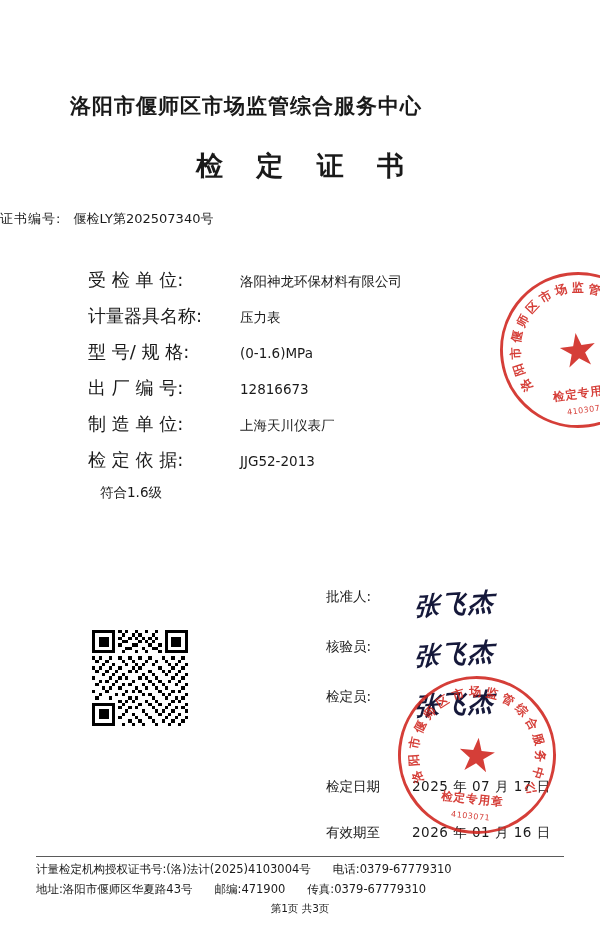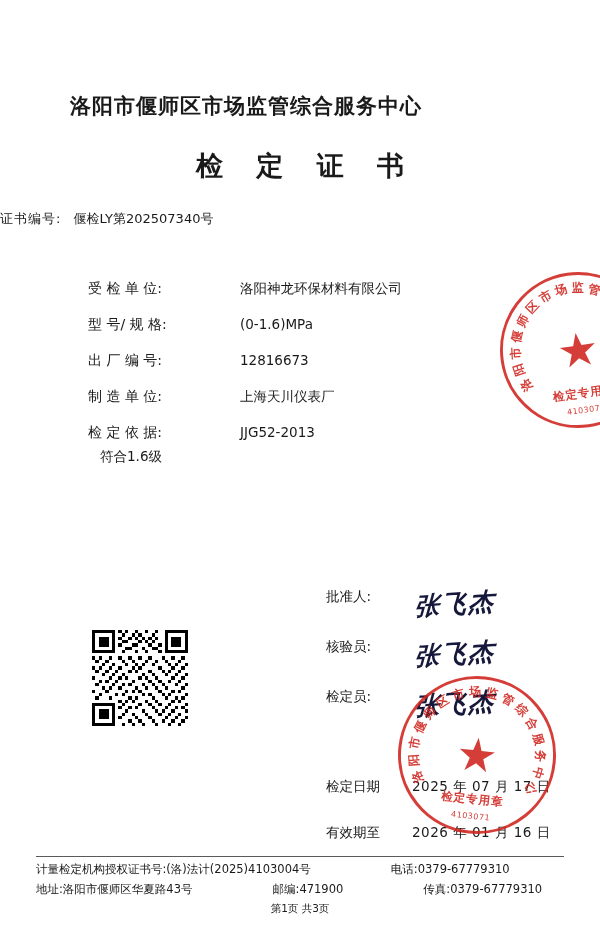--- a/index.html
+++ b/index.html
@@ -67,25 +67,24 @@
     left: 88px;
     width: 420px;
   }
   .field-row {
     display: flex;
     align-items: baseline;
     height: 36px;
   }
   .field-label {
     width: 140px;
-    font-size: 14px;
+    font-size: 18px;
     display: flex;
     justify-content: space-between;
     letter-spacing: 0;
-    margin-top: 12px;
   }
   .field-value {
     font-size: 13.5px;
     padding-left: 12px;
   }
 
   
   .sign-block {
     position: absolute;
     top: 588px;
@@ -227,24 +226,23 @@
     top: 862px;
     left: 36px;
     width: 528px;
     font-size: 11.5px;
     color: #1a1a1a;
   }
   .footer-line {
     display: flex;
     margin-bottom: 5px;
     white-space: nowrap;
-    gap: 40px;
   }
   .footer-left { }
-  .footer-right { margin-left: 40px; text-align: right; }
+  .footer-right { margin-left: 22px; text-align: right; }
   .footer-page {
     text-align: center;
     font-size: 10.5px;
     margin-top: 3px;
   }
 </style>
 </head>
 <body>
 
 <div class="page">
@@ -254,20 +252,24 @@
 
   <div class="cert-no-row">
     <span class="cert-no-label">证书编号:</span>
     <span class="cert-no-value">偃检LY第202507340号</span>
   </div>
 
   <div class="fields">
       <div class="field-row">
         <div class="field-label">受 检 单 位:</div>
         <div class="field-value">洛阳神龙环保材料有限公司</div>
+      </div>
+      <div class="field-row">
+        <div class="field-label">计量器具名称:</div>
+        <div class="field-value">压力表</div>
       </div>
       <div class="field-row">
         <div class="field-label">型 号/ 规 格:</div>
         <div class="field-value">(0-1.6)MPa</div>
       </div>
       <div class="field-row">
         <div class="field-label">出 厂 编 号:</div>
         <div class="field-value">12816673</div>
       </div>
       <div class="field-row">

